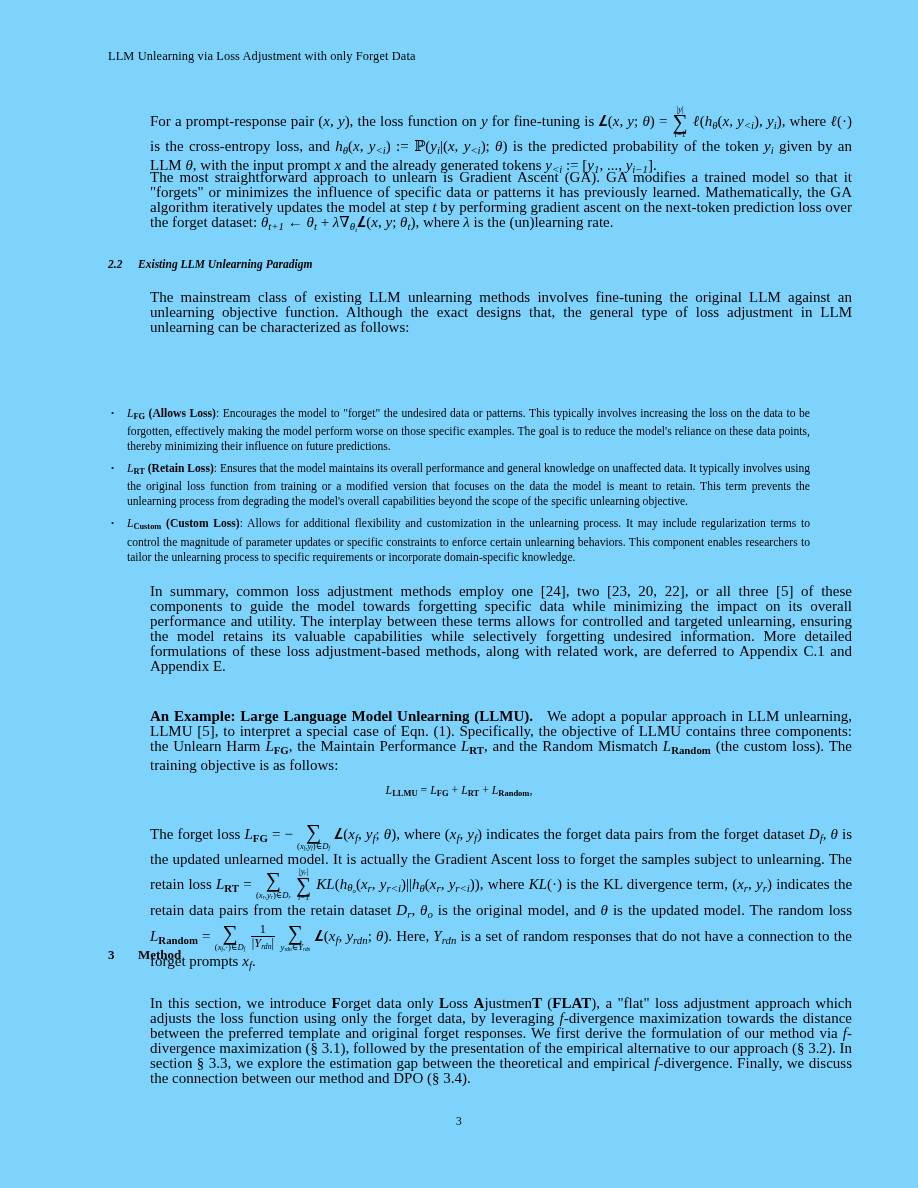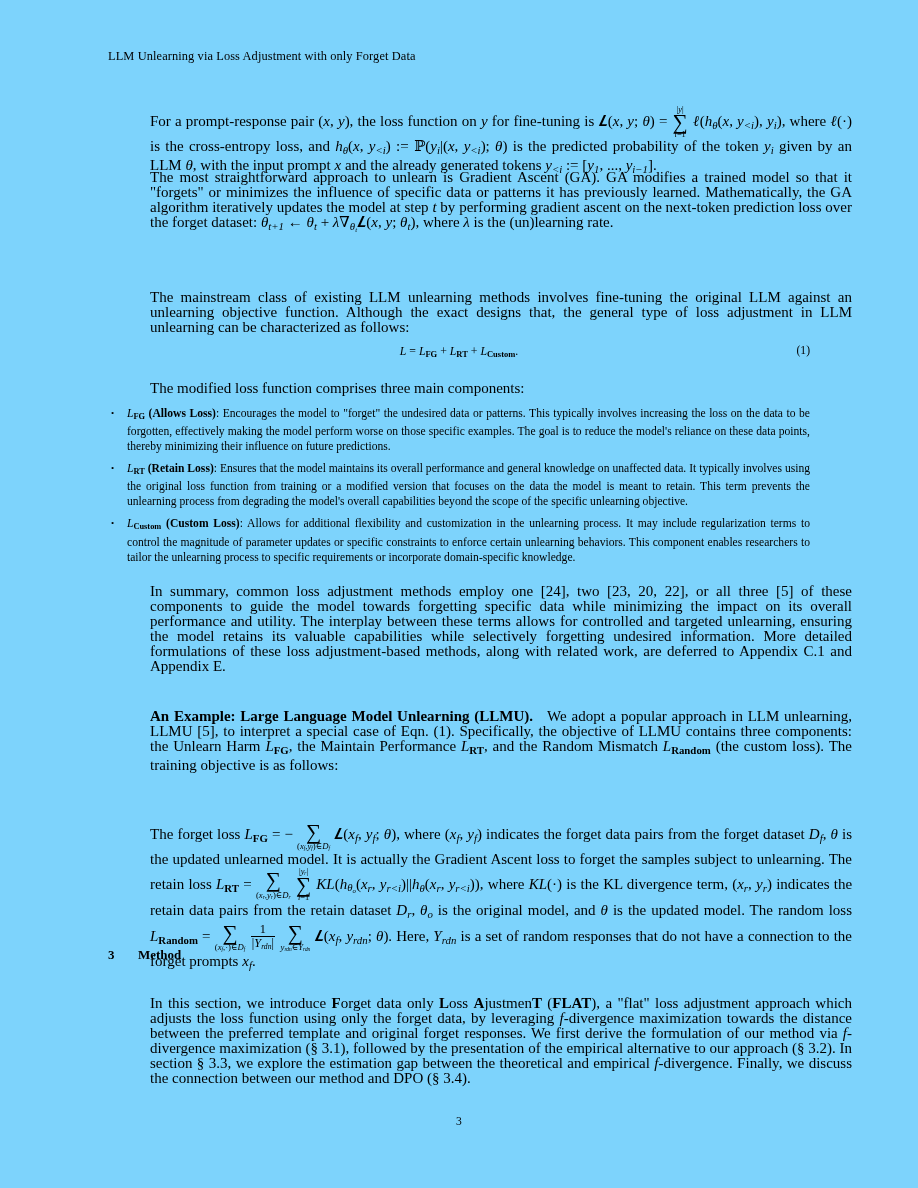--- a/index.html
+++ b/index.html
@@ -193,33 +193,29 @@
   <div class="running-head">LLM Unlearning via Loss Adjustment with only Forget Data</div>
 
   <div class="body-block" style="top:105px;">
     <p class="para">For a prompt-response pair (<span class="mi">x</span>, <span class="mi">y</span>), the loss function on <span class="mi">y</span> for fine-tuning is <span class="mi">𝑳</span>(<span class="mi">x</span>, <span class="mi">y</span>; <span class="mi">θ</span>) = <span class="sumlim"><span class="top">|<span class="mi">y</span>|</span><span class="symb">∑</span><span class="bot"><span class="mi">i</span>=1</span></span> <span class="mi">ℓ</span>(<span class="mi">h</span><span class="sub">θ</span>(<span class="mi">x</span>, <span class="mi">y</span><span class="sub">&lt;i</span>), <span class="mi">y</span><span class="sub">i</span>), where <span class="mi">ℓ</span>(·) is the cross-entropy loss, and <span class="mi">h</span><span class="sub">θ</span>(<span class="mi">x</span>, <span class="mi">y</span><span class="sub">&lt;i</span>) := <span class="mup">ℙ</span>(<span class="mi">y</span><span class="sub">i</span>|(<span class="mi">x</span>, <span class="mi">y</span><span class="sub">&lt;i</span>); <span class="mi">θ</span>) is the predicted probability of the token <span class="mi">y</span><span class="sub">i</span> given by an LLM <span class="mi">θ</span>, with the input prompt <span class="mi">x</span> and the already generated tokens <span class="mi">y</span><span class="sub">&lt;i</span> := [<span class="mi">y</span><span class="sub">1</span>, ..., <span class="mi">y</span><span class="sub">i−1</span>].</p>
   </div>
 
   <div class="body-block" style="top:170px;">
     <p class="para">The most straightforward approach to unlearn is Gradient Ascent (GA). GA modifies a trained model so that it "forgets" or minimizes the influence of specific data or patterns it has previously learned. Mathematically, the GA algorithm iteratively updates the model at step <span class="mi">t</span> by performing gradient ascent on the next-token prediction loss over the forget dataset: <span class="mi">θ</span><span class="sub">t+1</span> <span class="arrow">←</span> <span class="mi">θ</span><span class="sub">t</span> + <span class="mi">λ</span><span class="mop">∇</span><span class="sub">θ<span class="subsub">t</span></span><span class="mi">𝑳</span>(<span class="mi">x</span>, <span class="mi">y</span>; <span class="mi">θ</span><span class="sub">t</span>), where <span class="mi">λ</span> is the (un)learning rate.</p>
   </div>
 
+  <div class="sec-head sub" style="top:258px;">
+    <span class="num">2.2</span><span>Existing LLM Unlearning Paradigm</span>
+  </div>
 
   <div class="body-block" style="top:290px;">
     <p class="para">The mainstream class of existing LLM unlearning methods involves fine-tuning the original LLM against an unlearning objective function. Although the exact designs that, the general type of loss adjustment in LLM unlearning can be characterized as follows:</p>
   </div>
 
-  <div class="display-eq" style="top:344px;">
-    <span><span class="mi">L</span> = <span class="mi">L</span><span class="sub bf">FG</span> + <span class="mi">L</span><span class="sub bf">RT</span> + <span class="mi">L</span><span class="sub bf">Custom</span>.</span>
-    <span class="eq-number">(1)</span>
-  </div>
-
-  <div class="body-block" style="top:381px;">
-    <p class="para">The modified loss function comprises three main components:</p>
-  </div>
+
 
   <div class="bullets" style="top:406px;">
 
     <div class="bullet-item">
       <span class="bullet-dot">•</span>
       <span><span class="mi">L</span><span class="sub bf">FG</span></span>
       <span class="bold">(Allows Loss)</span><span>: Encourages the model to "forget" the undesired data or patterns. This typically involves increasing the loss on the data to be forgotten, effectively making the model perform worse on those specific examples. The goal is to reduce the model's reliance on these data points, thereby minimizing their influence on future predictions.</span>
     </div>
 
     <div class="bullet-item">
@@ -237,20 +233,23 @@
   </div>
 
   <div class="body-block" style="top:584px;">
     <p class="para">In summary, common loss adjustment methods employ one [24], two [23, 20, 22], or all three [5] of these components to guide the model towards forgetting specific data while minimizing the impact on its overall performance and utility. The interplay between these terms allows for controlled and targeted unlearning, ensuring the model retains its valuable capabilities while selectively forgetting undesired information. More detailed formulations of these loss adjustment-based methods, along with related work, are deferred to Appendix C.1 and Appendix E.</p>
   </div>
 
   <div class="body-block" style="top:709px;">
     <p class="para"><span class="bold">An Example: Large Language Model Unlearning (LLMU).</span>&nbsp;&nbsp; We adopt a popular approach in LLM unlearning, LLMU [5], to interpret a special case of Eqn. (1). Specifically, the objective of LLMU contains three components: the Unlearn Harm <span class="mi">L</span><span class="sub bf">FG</span>, the Maintain Performance <span class="mi">L</span><span class="sub bf">RT</span>, and the Random Mismatch <span class="mi">L</span><span class="sub bf">Random</span> (the custom loss). The training objective is as follows:</p>
   </div>
 
+  <div class="display-eq" style="top:783px;">
+    <span><span class="mi">L</span><span class="sub bf">LLMU</span> = <span class="mi">L</span><span class="sub bf">FG</span> + <span class="mi">L</span><span class="sub bf">RT</span> + <span class="mi">L</span><span class="sub bf">Random</span>,</span>
+  </div>
 
   <div class="body-block" style="top:821px; line-height:16.6px;">
     <p class="para">The forget loss <span class="mi">L</span><span class="sub bf">FG</span> = − <span class="sumsub-stack"><span class="symb">∑</span><span class="bot">(<span class="mi">x</span><span class="subsub">f</span>,<span class="mi">y</span><span class="subsub">f</span>)∈<span class="mi">D</span><span class="subsub">f</span></span></span> <span class="mi">𝑳</span>(<span class="mi">x</span><span class="sub">f</span>, <span class="mi">y</span><span class="sub">f</span>; <span class="mi">θ</span>), where (<span class="mi">x</span><span class="sub">f</span>, <span class="mi">y</span><span class="sub">f</span>) indicates the forget data pairs from the forget dataset <span class="mi">D</span><span class="sub">f</span>, <span class="mi">θ</span> is the updated unlearned model. It is actually the Gradient Ascent loss to forget the samples subject to unlearning. The retain loss <span class="mi">L</span><span class="sub bf">RT</span> = <span class="sumsub-stack"><span class="symb">∑</span><span class="bot">(<span class="mi">x</span><span class="subsub">r</span>,<span class="mi">y</span><span class="subsub">r</span>)∈<span class="mi">D</span><span class="subsub">r</span></span></span> <span class="sumlim"><span class="top">|<span class="mi">y</span><span class="subsub">r</span>|</span><span class="symb">∑</span><span class="bot"><span class="mi">i</span>=1</span></span> <span class="mi">KL</span>(<span class="mi">h</span><span class="sub">θ<span class="subsub">o</span></span>(<span class="mi">x</span><span class="sub">r</span>, <span class="mi">y</span><span class="sub">r&lt;i</span>)||<span class="mi">h</span><span class="sub">θ</span>(<span class="mi">x</span><span class="sub">r</span>, <span class="mi">y</span><span class="sub">r&lt;i</span>)), where <span class="mi">KL</span>(·) is the KL divergence term, (<span class="mi">x</span><span class="sub">r</span>, <span class="mi">y</span><span class="sub">r</span>) indicates the retain data pairs from the retain dataset <span class="mi">D</span><span class="sub">r</span>, <span class="mi">θ</span><span class="sub">o</span> is the original model, and <span class="mi">θ</span> is the updated model. The random loss <span class="mi">L</span><span class="sub bf">Random</span> = <span class="sumsub-stack"><span class="symb">∑</span><span class="bot">(<span class="mi">x</span><span class="subsub">f</span>,·)∈<span class="mi">D</span><span class="subsub">f</span></span></span> <span class="frac"><span class="num2">1</span><span class="den2">|<span class="mi">Y</span><span class="subsub">rdn</span>|</span></span> <span class="sumsub-stack"><span class="symb">∑</span><span class="bot"><span class="mi">y</span><span class="subsub">rdn</span>∈<span class="mi">Y</span><span class="subsub">rdn</span></span></span> <span class="mi">𝑳</span>(<span class="mi">x</span><span class="sub">f</span>, <span class="mi">y</span><span class="sub">rdn</span>; <span class="mi">θ</span>). Here, <span class="mi">Y</span><span class="sub">rdn</span> is a set of random responses that do not have a connection to the forget prompts <span class="mi">x</span><span class="sub">f</span>.</p>
   </div>
 
   <div class="sec-head top" style="top:947px;">
     <span class="num">3</span><span>Method</span>
   </div>
 
   <div class="body-block" style="top:996px;">

